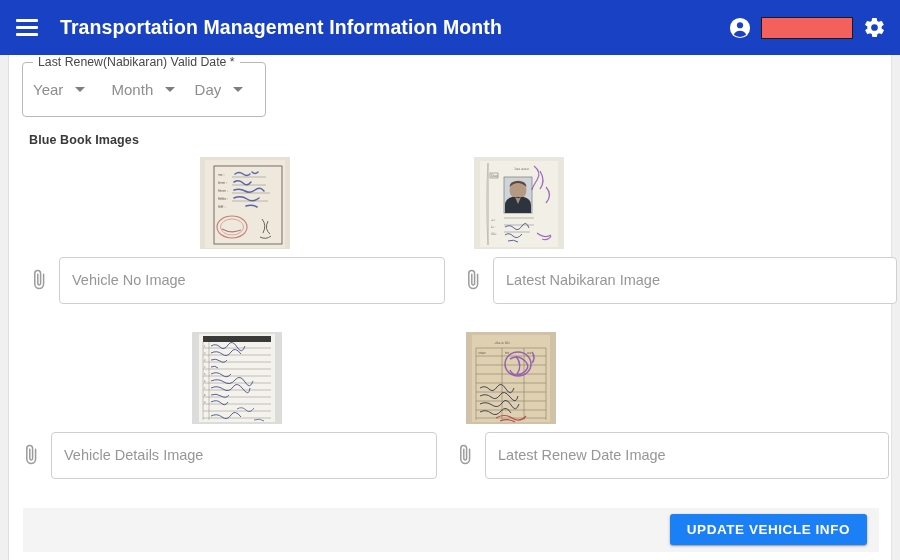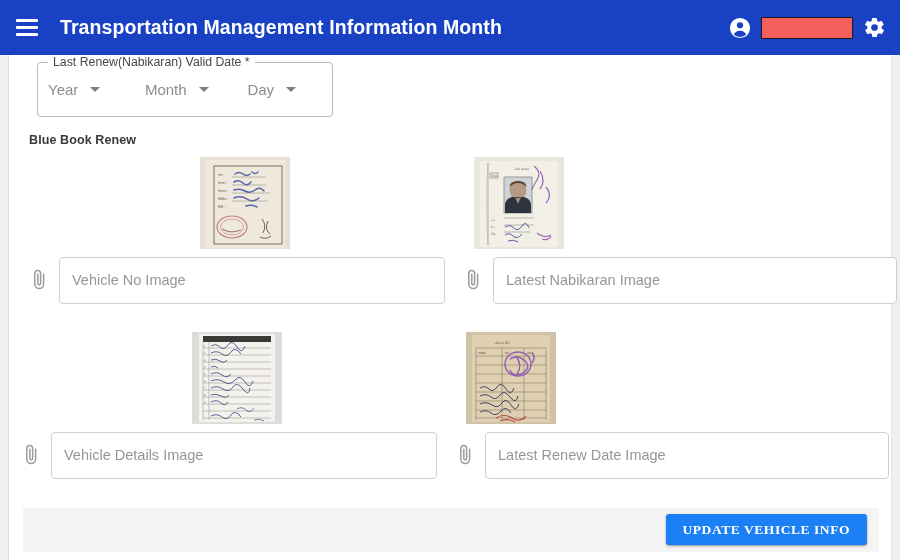--- a/index.html
+++ b/index.html
@@ -91,23 +91,23 @@
   }
   .card-inner {
     position: relative;
     width: 100%;
     height: 100%;
   }
 
   
   .date-fieldset {
     position: absolute;
-    left: 28px;
+    left: 13px;
     top: 7px;
-    width: 296px;
+    width: 244px;
     height: 55px;
     border: 1px solid #b8b8b8;
     border-radius: 4px;
     box-sizing: border-box;
   }
   .date-legend {
     position: absolute;
     left: 10px;
     top: -8px;
     background: #ffffff;
@@ -238,21 +238,21 @@
   .update-btn {
     position: absolute;
     right: 12px;
     top: 6px;
     height: 31px;
     padding: 0 17px;
     background: #1b7ff5;
     color: #ffffff;
     border: none;
     border-radius: 3px;
-    font-family: Liberation Serif, serif;
+    font-family: Liberation Sans, sans-serif;
     font-size: 13.5px;
     font-weight: bold;
     letter-spacing: 0.55px;
     cursor: pointer;
     box-shadow: 0 1px 3px rgba(0,0,0,0.28), 0 1px 1px rgba(0,0,0,0.16);
     white-space: nowrap;
   }
 </style>
 </head>
 <body>
@@ -297,21 +297,21 @@
             <span class="sel-label">Month</span>
             <span class="caret"></span>
           </div>
           <div class="sel sel-day">
             <span class="sel-label">Day</span>
             <span class="caret"></span>
           </div>
         </div>
       </div>
 
-      <div class="section-label">Blue Book Renew</div>
+      <div class="section-label">Blue Book Images</div>
 
       <div class="img-row row1">
 
         <div class="img-cell left">
           <div class="thumb">
             <svg viewBox="0 0 90 92" preserveAspectRatio="none">
               <rect width="90" height="92" fill="#e7e0d4"></rect>
               <rect x="5" y="3" width="80" height="88" fill="#efe8dc"></rect>
               <rect x="14" y="9" width="68" height="78" fill="none" stroke="#6a6257" stroke-width="0.9"></rect>
               <g fill="#6b6258" font-family="'DejaVu Sans',sans-serif" font-size="3.2">

